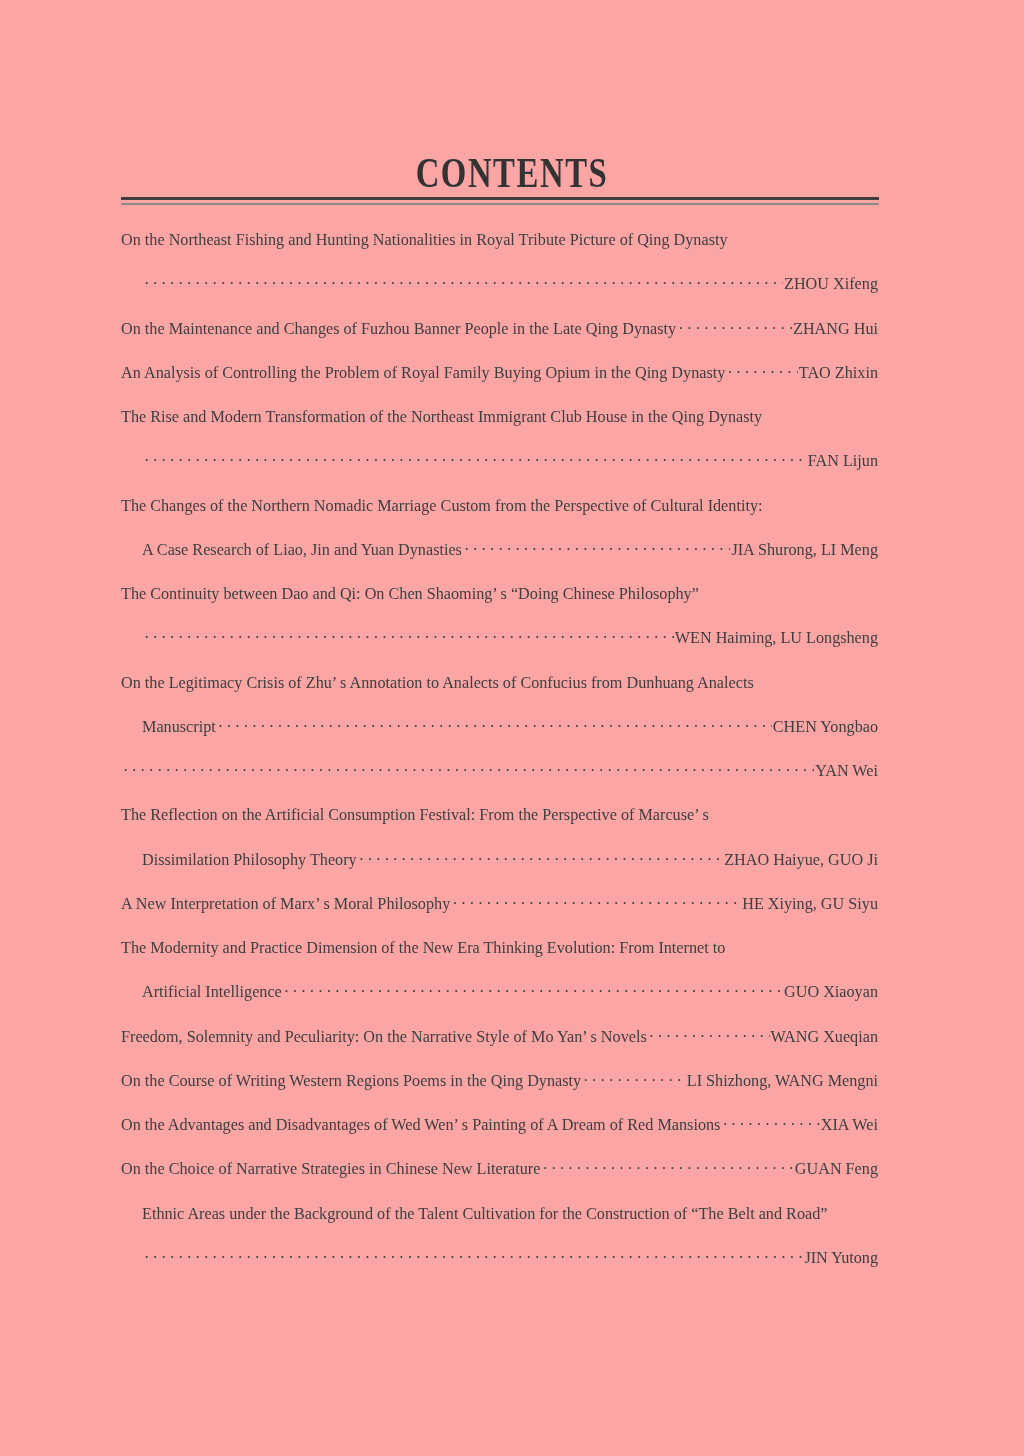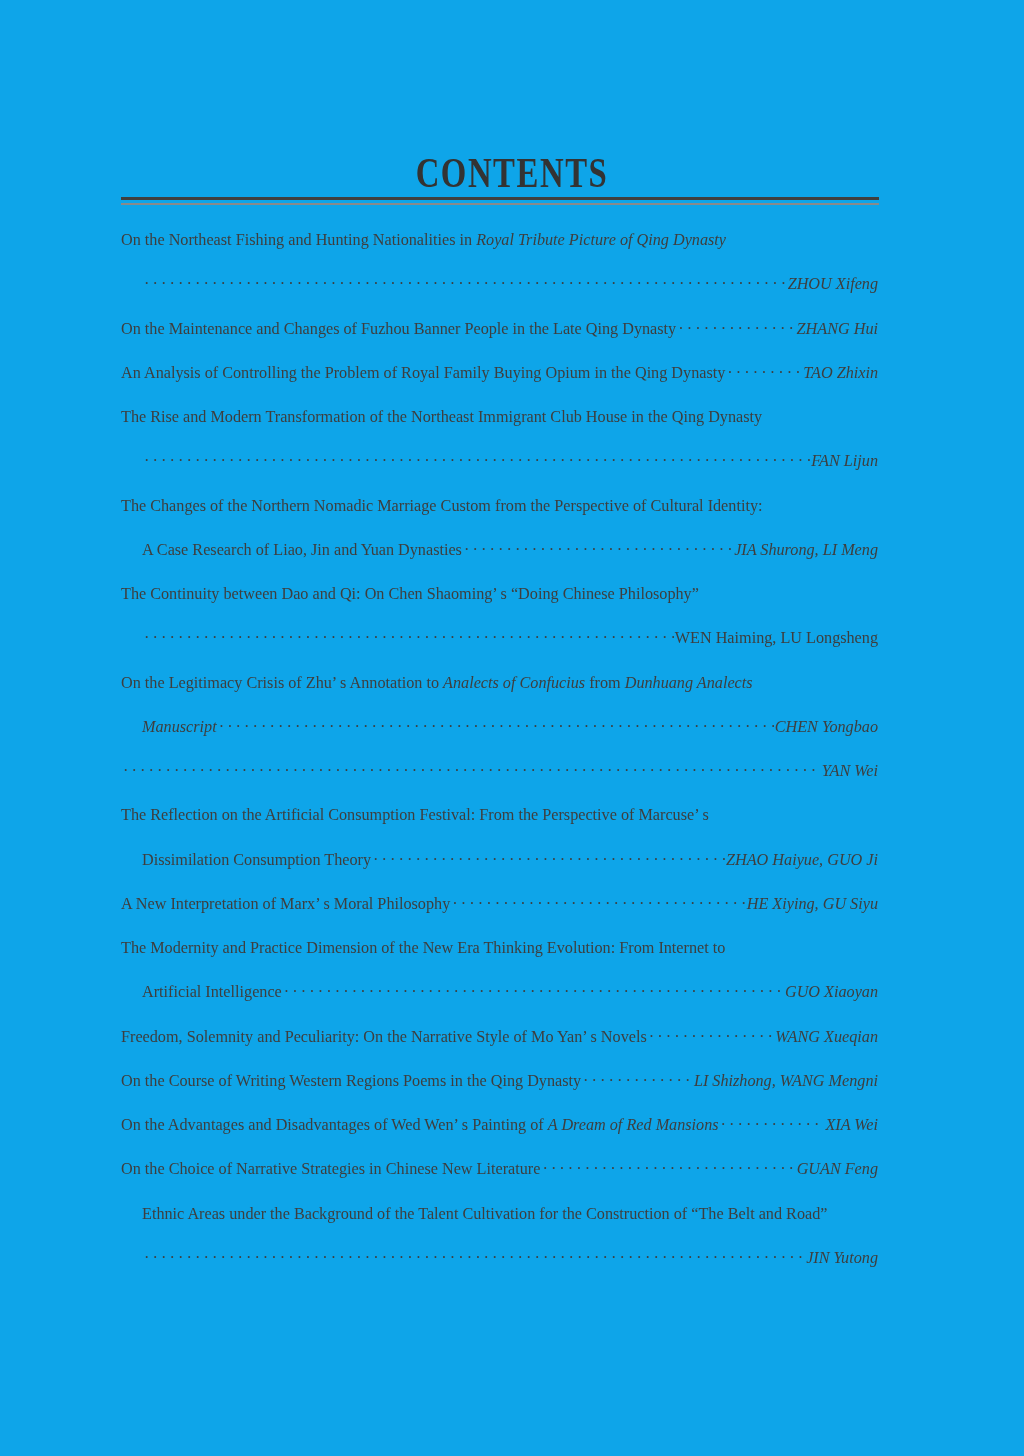--- a/index.html
+++ b/index.html
@@ -4,21 +4,21 @@
 <style>
   html, body { margin: 0; padding: 0; }
   body {
     width: 1024px; height: 1456px;
     background: #f4f4f4;
     font-family: "Liberation Serif", serif;
   }
   .page {
     position: relative;
     width: 1024px; height: 1456px;
-    background: #0ea5e9;
+    background: #fca5a5;
     overflow: hidden;
     color: #3e3e3e;
   }
   .title {
     position: absolute;
     top: 152px; left: 0; width: 100%;
     margin: 0;
     text-align: center;
     font-size: 42px;
     font-weight: 700;
@@ -44,21 +44,21 @@
     display: flex;
     align-items: baseline;
     height: 44.25px;
     line-height: 44.25px;
     font-size: 16.2px;
     white-space: nowrap;
     overflow: hidden;
   }
   .line.indent { padding-left: 21px; }
   .text { flex: 0 0 auto; }
-  .it { font-style: italic; }
+  .it { }
   .leader {
     flex: 1 1 0;
     min-width: 0;
     overflow: hidden;
     letter-spacing: 3.1px;
     padding: 0 2px;
     color: #3e3e3e;
   }
   .author { flex: 0 0 auto; padding-left: 1px; }
 </style>
@@ -126,21 +126,21 @@
   </div>
       <div class="line">
     <span class="leader">············································································································································································································································································································</span>
     <span class="author it">YAN Wei</span>
   </div>
       <div class="line">
     <span class="text"><span>The Reflection on the Artificial Consumption Festival: From the Perspective of Marcuse’ s</span></span>
 
   </div>
       <div class="line indent">
-    <span class="text"><span>Dissimilation Consumption Theory</span></span>
+    <span class="text"><span>Dissimilation Philosophy Theory</span></span>
     <span class="leader">············································································································································································································································································································</span>
     <span class="author it">ZHAO Haiyue, GUO Ji</span>
   </div>
       <div class="line">
     <span class="text"><span>A New Interpretation of Marx’ s Moral Philosophy</span></span>
     <span class="leader">············································································································································································································································································································</span>
     <span class="author it">HE Xiying, GU Siyu</span>
   </div>
       <div class="line">
     <span class="text"><span>The Modernity and Practice Dimension of the New Era Thinking Evolution: From Internet to</span></span>

